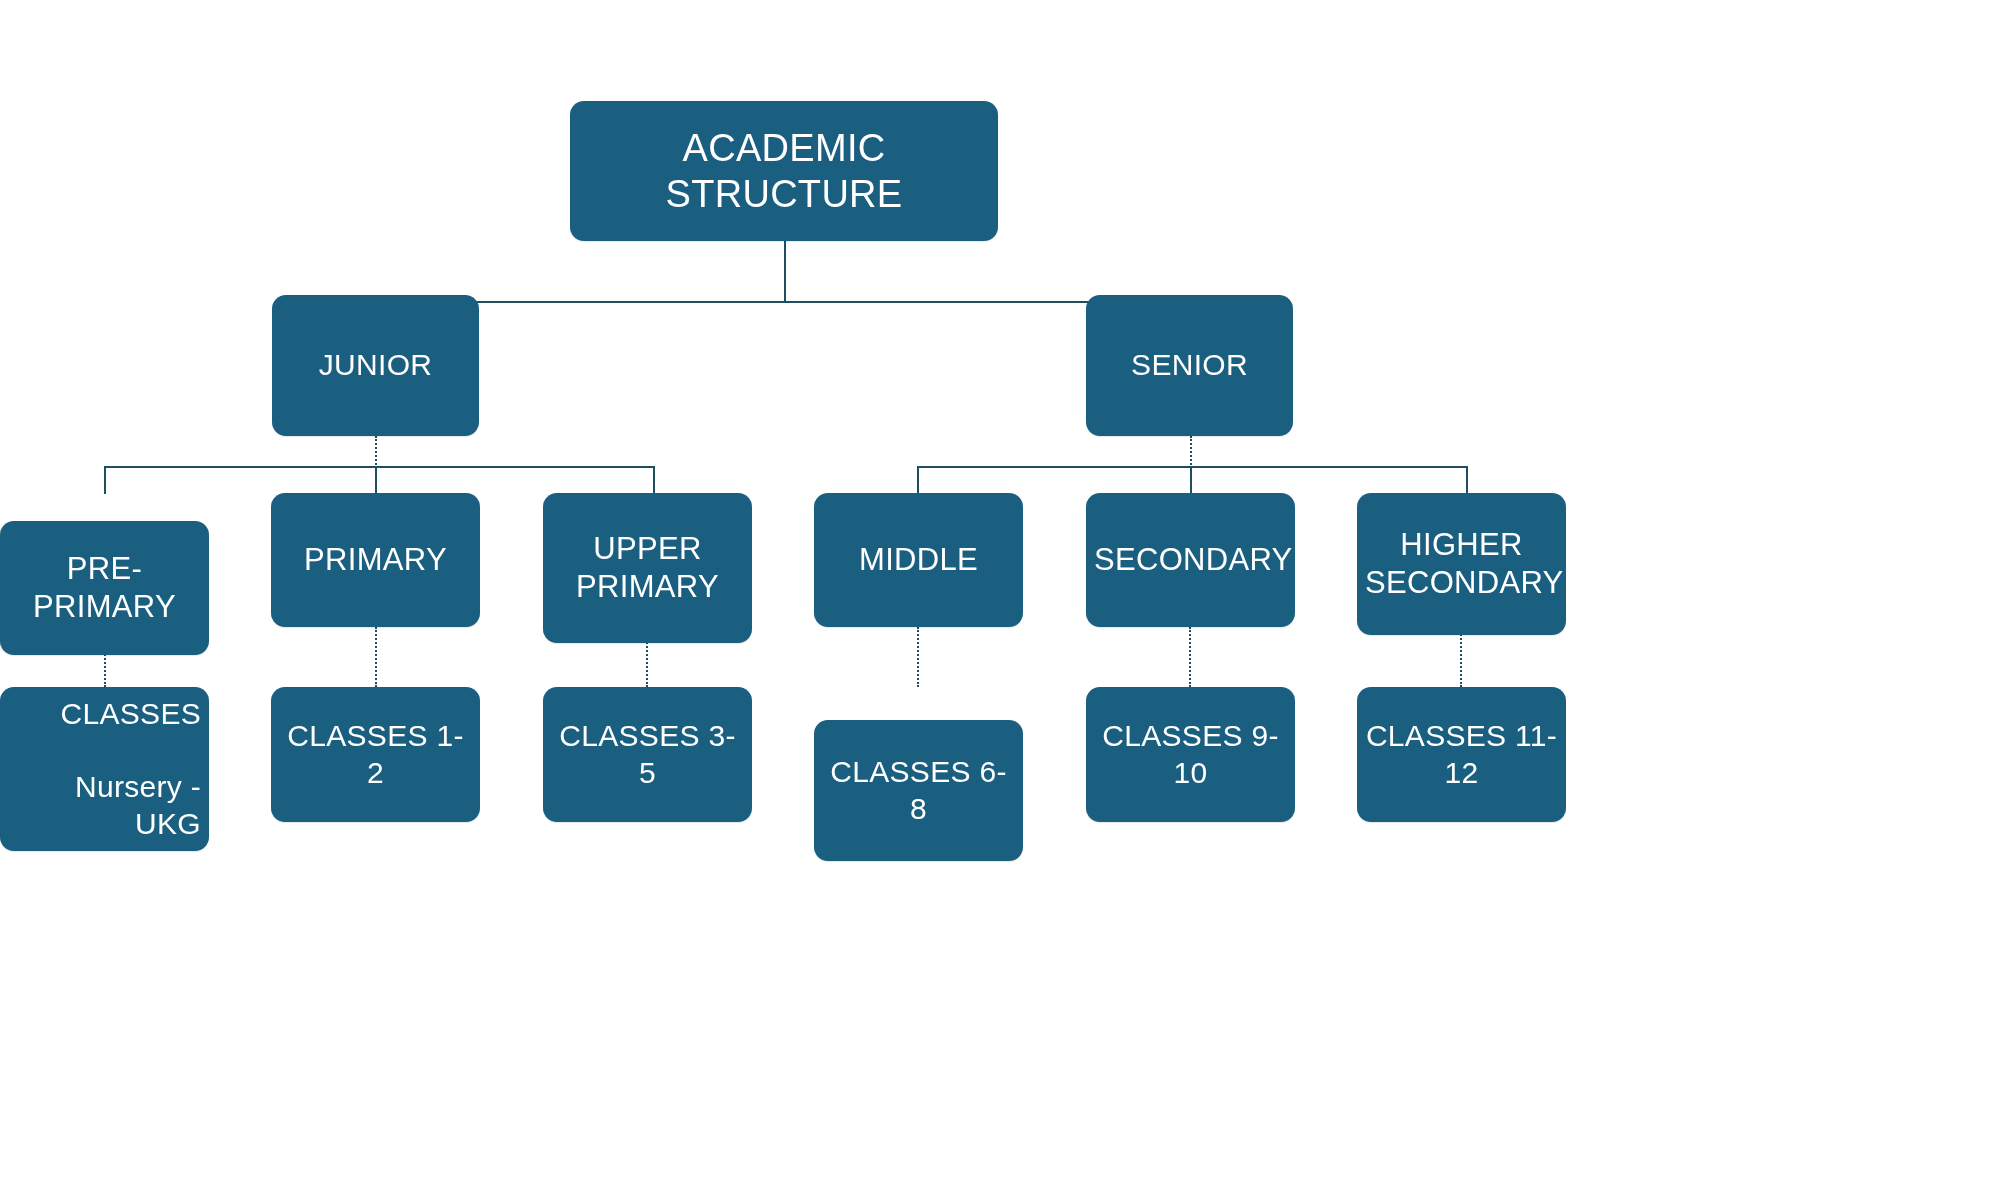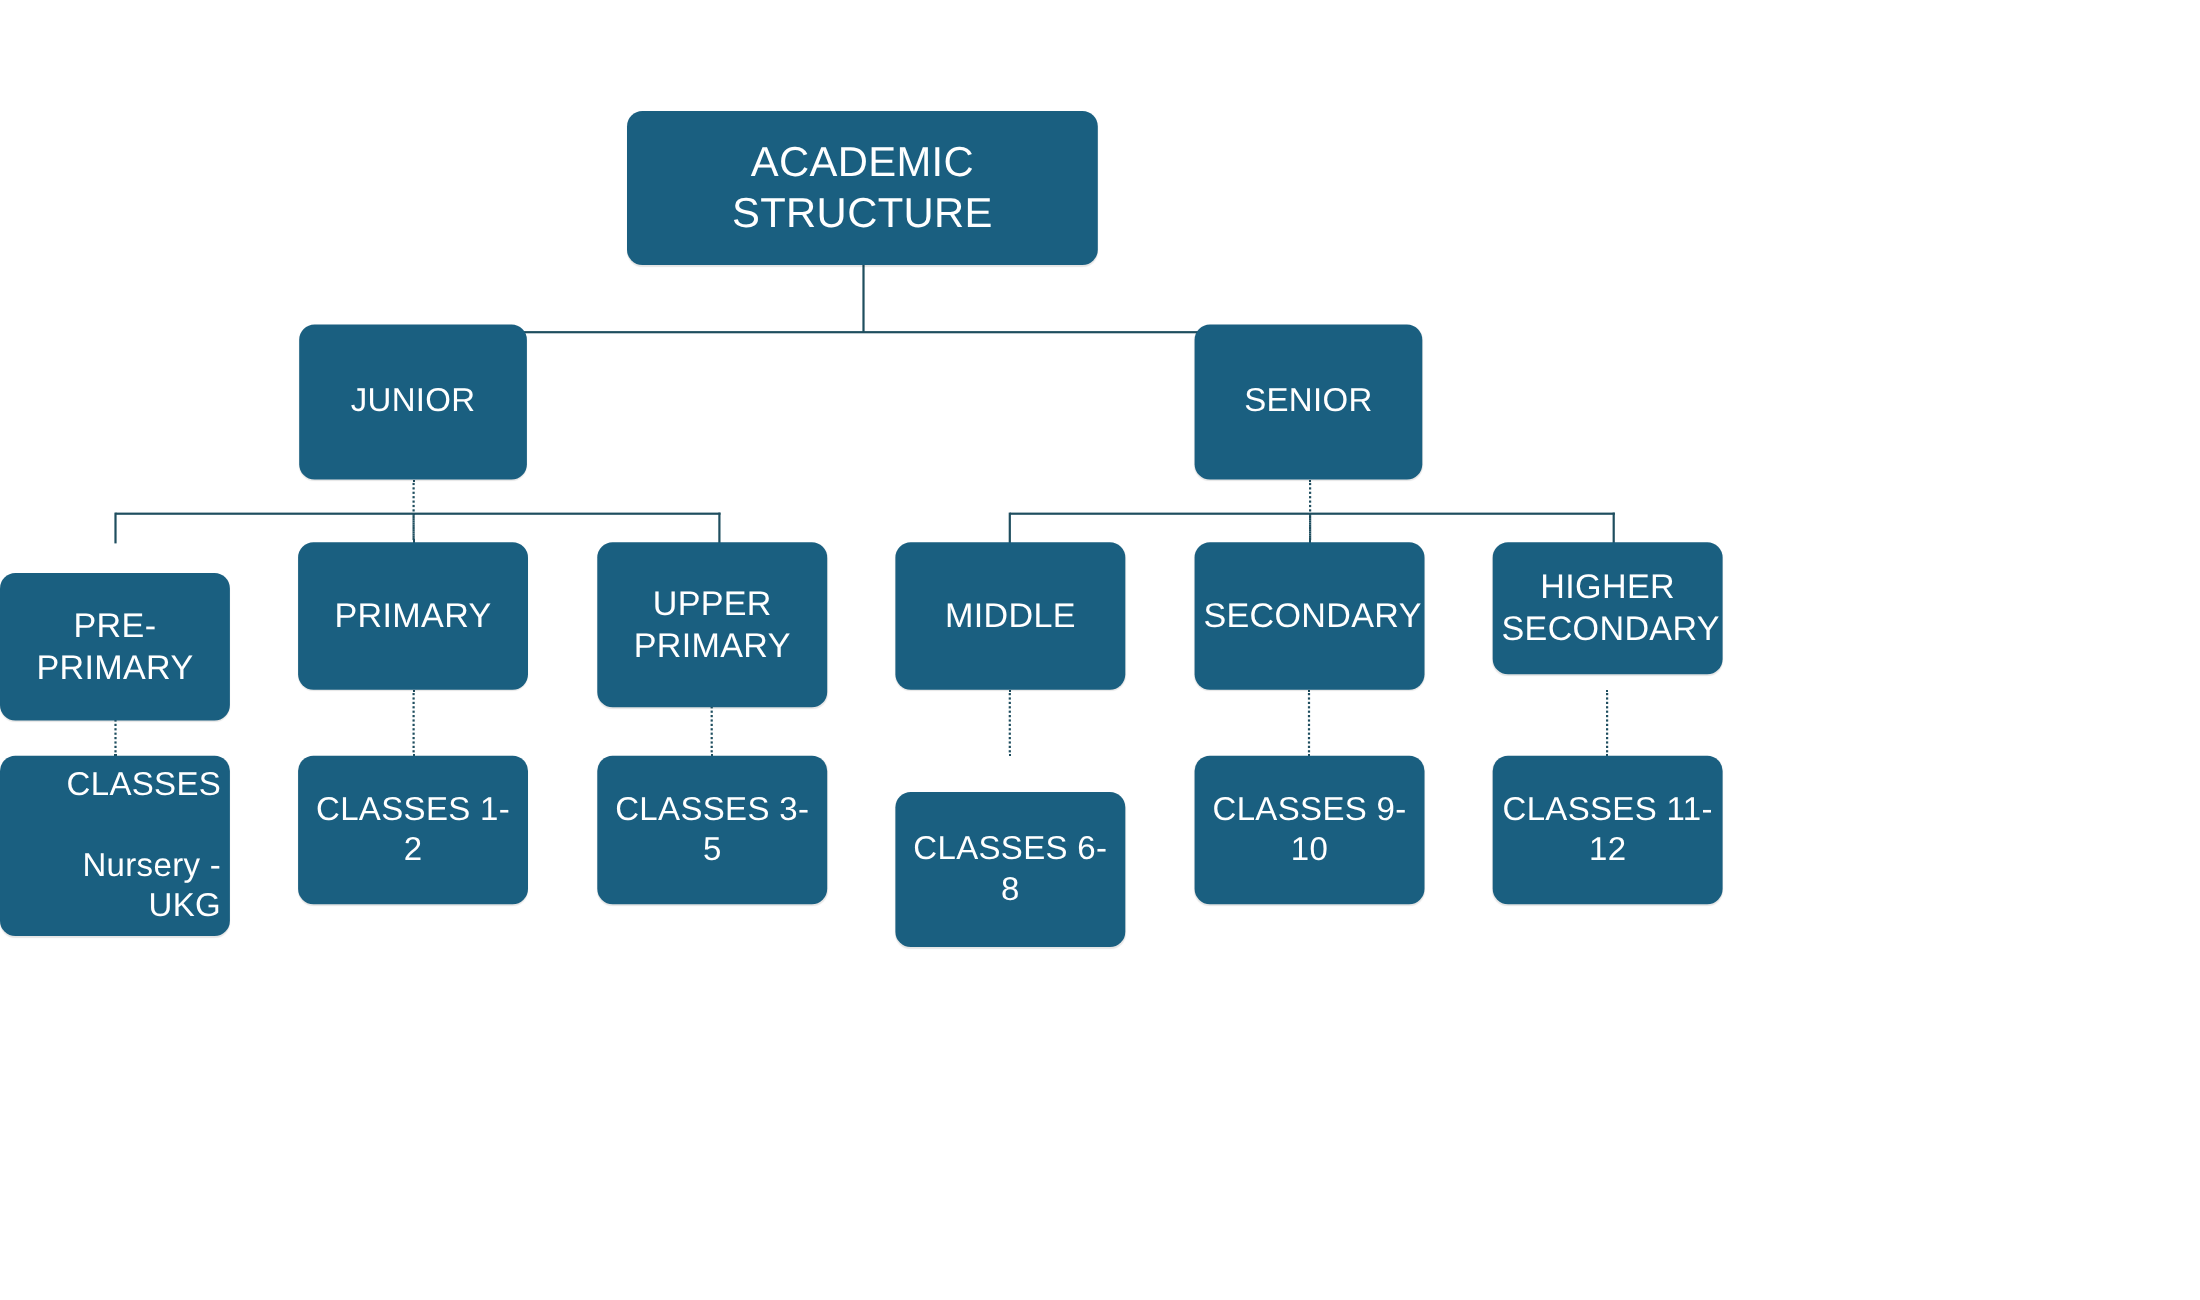--- a/index.html
+++ b/index.html
@@ -119,21 +119,21 @@
   <div class="node lvl-stage" style="left: 543px; top: 493px; width: 209px; height: 150px; background: rgb(26, 95, 128); color: rgb(255, 255, 255);">
     <span class="label">UPPER
 PRIMARY</span>
   </div>
   <div class="node lvl-stage" style="left: 814px; top: 493px; width: 209px; height: 134px; background: rgb(26, 95, 128); color: rgb(255, 255, 255);">
     <span class="label">MIDDLE</span>
   </div>
   <div class="node lvl-stage" style="left: 1086px; top: 493px; width: 209px; height: 134px; background: rgb(26, 95, 128); color: rgb(255, 255, 255);">
     <span class="label">SECONDARY</span>
   </div>
-  <div class="node lvl-stage" style="left: 1357px; top: 493px; width: 209px; height: 120px; background: rgb(26, 95, 128); color: rgb(255, 255, 255);">
+  <div class="node lvl-stage" style="left: 1357px; top: 493px; width: 209px; height: 142px; background: rgb(26, 95, 128); color: rgb(255, 255, 255);">
     <span class="label">HIGHER
 SECONDARY</span>
   </div>
 
   <div class="node lvl-classes-2" style="left: 0px; top: 687px; width: 209px; height: 164px; background: rgb(26, 95, 128); color: rgb(255, 255, 255); text-align: right;">
     <span class="label">CLASSES
 
 Nursery - UKG</span>
   </div>
   <div class="node lvl-classes" style="left: 271px; top: 687px; width: 209px; height: 135px; background: rgb(26, 95, 128); color: rgb(255, 255, 255);">

